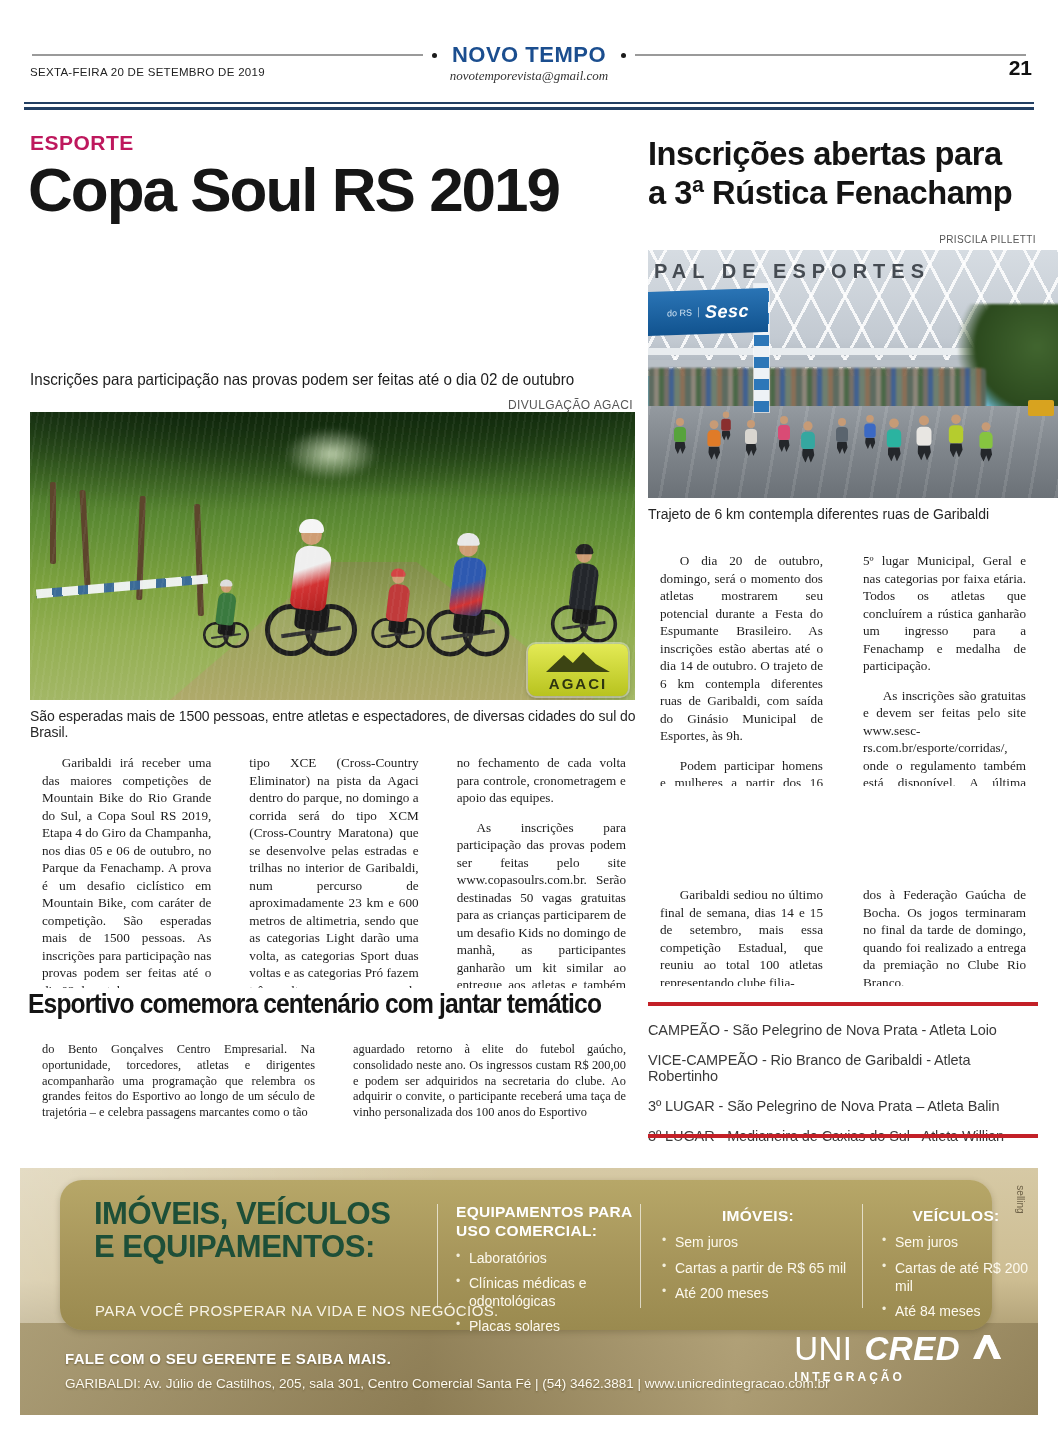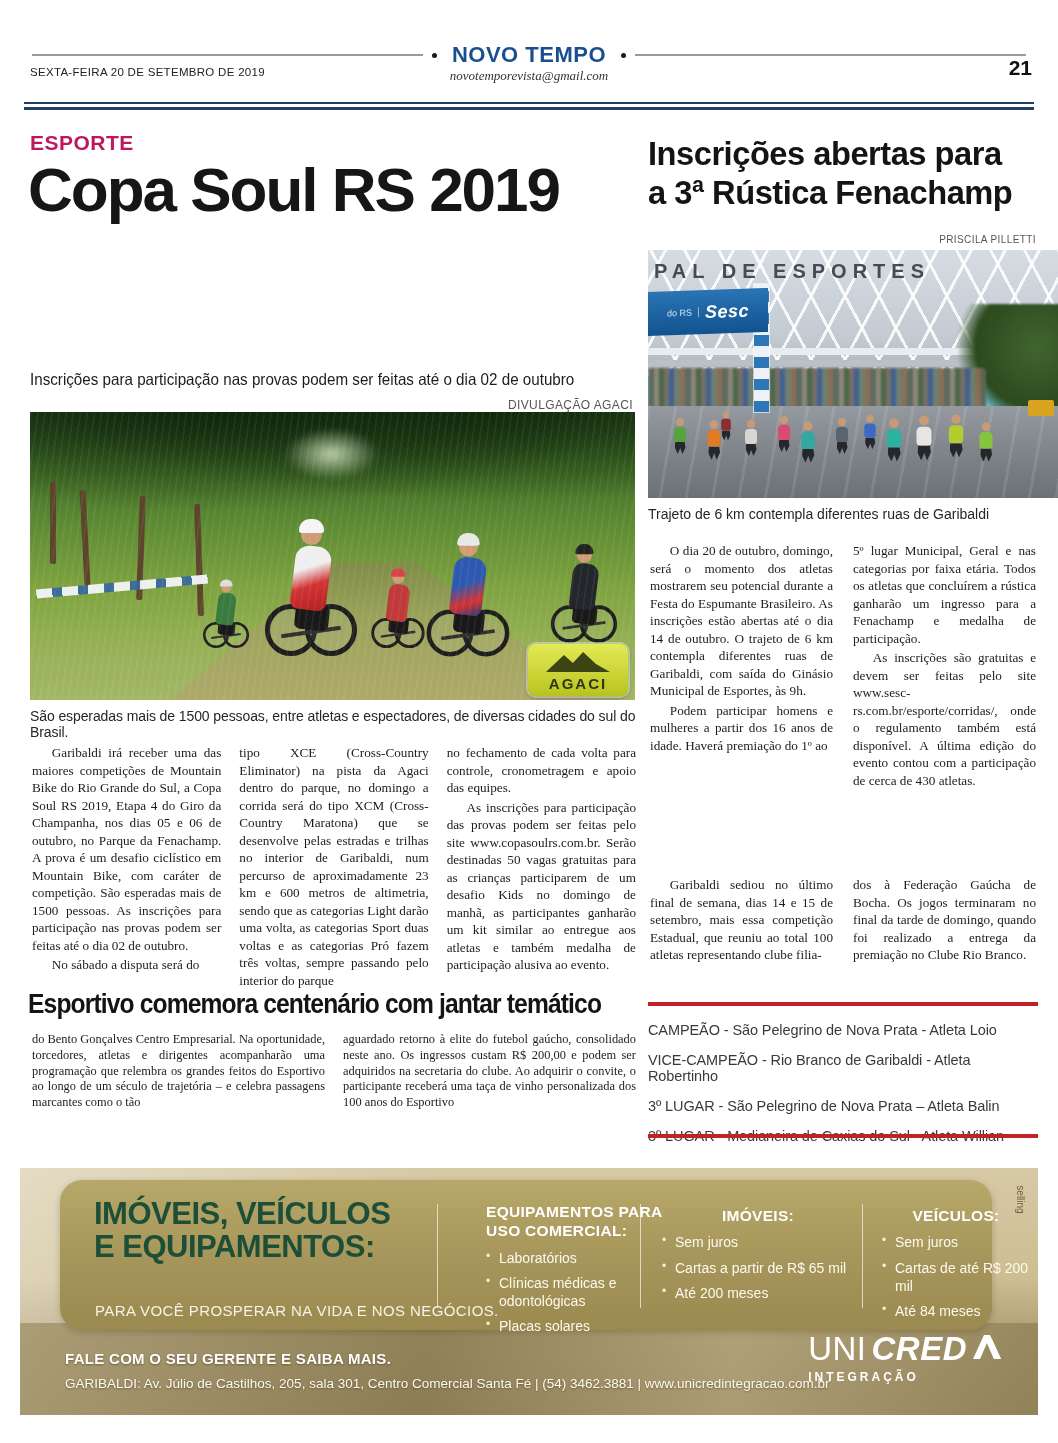--- a/index.html
+++ b/index.html
@@ -26,21 +26,21 @@
         transform:scaleX(.92);transform-origin:0 0;}
   .credit-left{position:absolute;left:28px;top:398px;width:605px;text-align:right;font-size:12px;color:#555;letter-spacing:.4px;}
   .cap-left{position:absolute;left:30px;top:708px;width:625px;font-size:14px;color:#262626;letter-spacing:-.1px;}
   .body-left{position:absolute;left:30px;top:742px;width:608px;height:246px;display:flex;gap:14px;overflow:hidden;}
   .h2-esportivo{position:absolute;left:28px;top:988px;font-size:28px;font-weight:bold;letter-spacing:-1px;
                 white-space:nowrap;transform:scaleX(.88);transform-origin:0 0;color:#141414;}
   .body-esportivo{position:absolute;left:30px;top:1030px;width:608px;height:136px;display:flex;gap:14px;overflow:hidden;}
   .body-esportivo p{font-size:12.4px !important;line-height:15.8px !important;}
 
   .col{flex:1;min-width:0;}
-  .serif p{margin:2px;font-family:"Liberation Serif",serif;font-size:13.2px;line-height:17.5px;
+  .serif p{margin:12px;font-family:"Liberation Serif",serif;font-size:13.2px;line-height:17.5px;
            text-align:justify;color:#1c1c1c;}
   .serif p + p{text-indent:1.5em;}
   .col.ind p:first-child{text-indent:1.5em;}
 
   
   .photo-left{position:absolute;left:30px;top:412px;width:605px;height:288px;overflow:hidden;
       background:linear-gradient(180deg,#24431c 0%,#3f6a26 18%,#5c8a33 38%,#7da23f 60%,#93af52 78%,#a3b766 100%);}
   .photo-left::after{content:"";position:absolute;inset:0;
       background:repeating-linear-gradient(98deg,rgba(255,255,255,.05) 0 2px,transparent 2px 7px);}
   .lp-canopy{position:absolute;left:-20px;right:-20px;top:-20px;height:118px;
@@ -138,35 +138,35 @@
       background:linear-gradient(95deg,#a5966d,#8d7d55 40%,#b1a178 70%,#93835b);opacity:.85;}
   .ad-panel{position:absolute;left:40px;top:12px;width:932px;height:150px;border-radius:22px;z-index:2;
       background:linear-gradient(180deg,#b7a768 0%,#a6955a 55%,#9a8a4f 100%);
       box-shadow:0 2px 6px rgba(60,50,20,.25);}
   .ad-hl{position:absolute;left:34px;top:18px;font-size:31px;font-weight:bold;color:#1d4f38;
       line-height:1.06;letter-spacing:-.5px;}
   .ad-tag{position:absolute;left:35px;top:122px;font-size:15px;color:#f7f3e6;letter-spacing:.4px;}
   .ad-div{position:absolute;top:24px;height:104px;width:1px;background:rgba(255,255,255,.65);}
   .d1{left:377px;} .d2{left:580px;} .d3{left:802px;}
   .ad-sec{position:absolute;top:22px;color:#fdfbf3;}
-  .sec-eq{left:396px;width:176px;margin-left:30px;} .sec-im{left:602px;width:192px;} .sec-ve{left:822px;width:148px;}
+  .sec-eq{left:396px;width:176px;} .sec-im{left:602px;width:192px;} .sec-ve{left:822px;width:148px;}
   .ad-sec h4{margin:0 0 8px;font-size:15.5px;letter-spacing:.3px;color:#fff;font-weight:bold;line-height:1.25;}
   .sec-im h4,.sec-ve h4{text-align:center;margin-top:4px;}
   .ad-sec ul{list-style:none;margin:0;padding:0;}
   .ad-sec li{position:relative;padding-left:13px;font-size:14px;line-height:1.3;margin:7px 0;color:#fdf9ee;}
   .ad-sec li::before{content:"•";position:absolute;left:0;top:0;font-size:12px;color:#f3eeda;}
   .ad-side{position:absolute;right:4px;top:26px;z-index:3;font-size:10px;color:#6e6248;
       transform:rotate(90deg);transform-origin:center;}
   .ad-cta{position:absolute;left:45px;top:182px;z-index:2;font-size:15px;font-weight:bold;color:#fff;
       letter-spacing:.3px;text-shadow:0 1px 2px rgba(60,45,10,.5);}
   .ad-addr{position:absolute;left:45px;top:208px;z-index:2;font-size:13.5px;color:#fdfaf0;
       text-shadow:0 1px 2px rgba(60,45,10,.5);}
   .ad-addr b{font-weight:normal;}
   .ad-brand{position:absolute;right:36px;top:164px;z-index:2;color:#fff;}
-  .brand-line{display:flex;align-items:center;gap:5px;font-size:33px;letter-spacing:.5px;line-height:1;justify-content:center;}
+  .brand-line{display:flex;align-items:center;gap:12px;font-size:33px;letter-spacing:.5px;line-height:1;justify-content:center;}
   .brand-uni{font-weight:400;} .brand-cred{font-weight:bold;font-style:italic;}
   .brand-sub{font-size:12px;letter-spacing:3px;margin-top:5px;font-weight:bold;}
 </style>
 </head>
 <body>
 
 <div class="page">
 
   <div class="hdr-row">
     <div class="hdr-line"></div>

